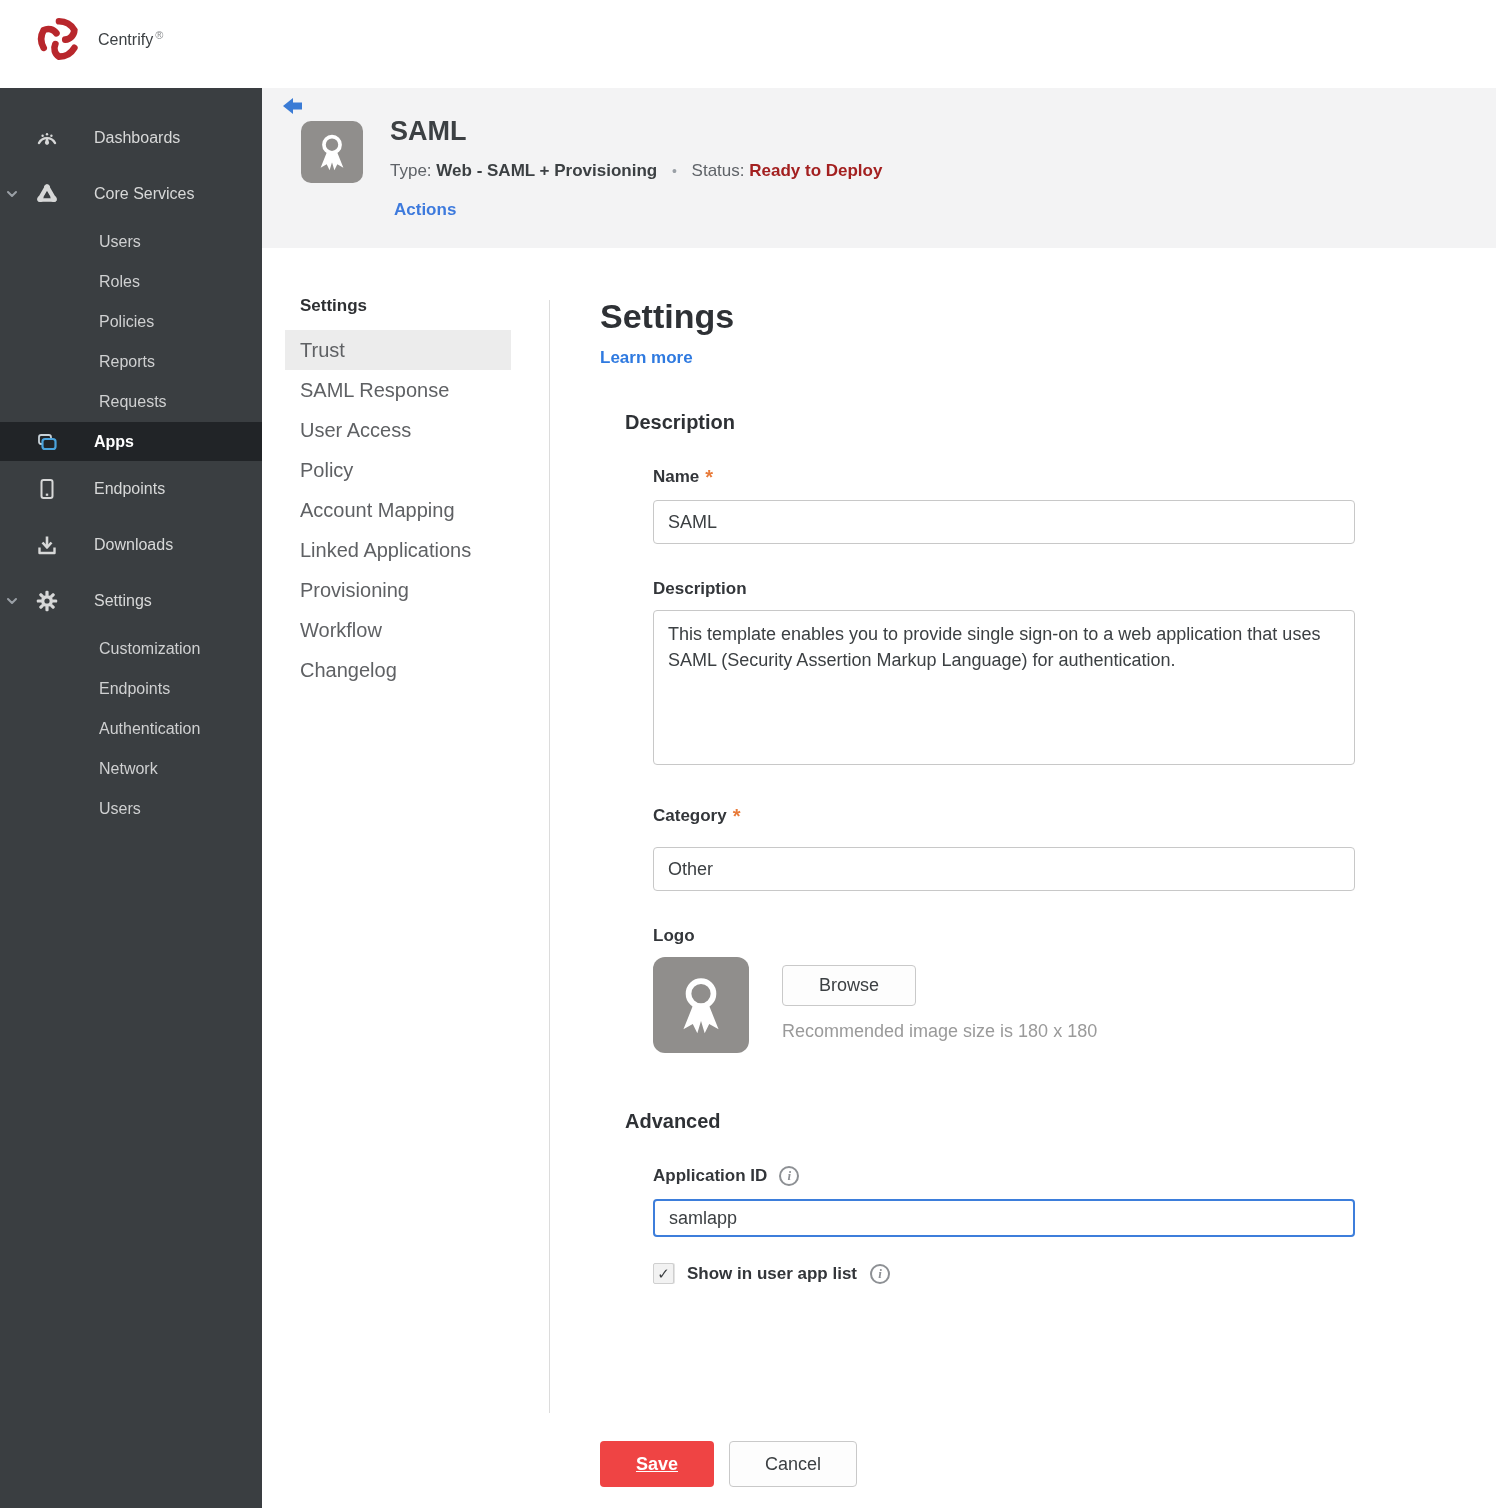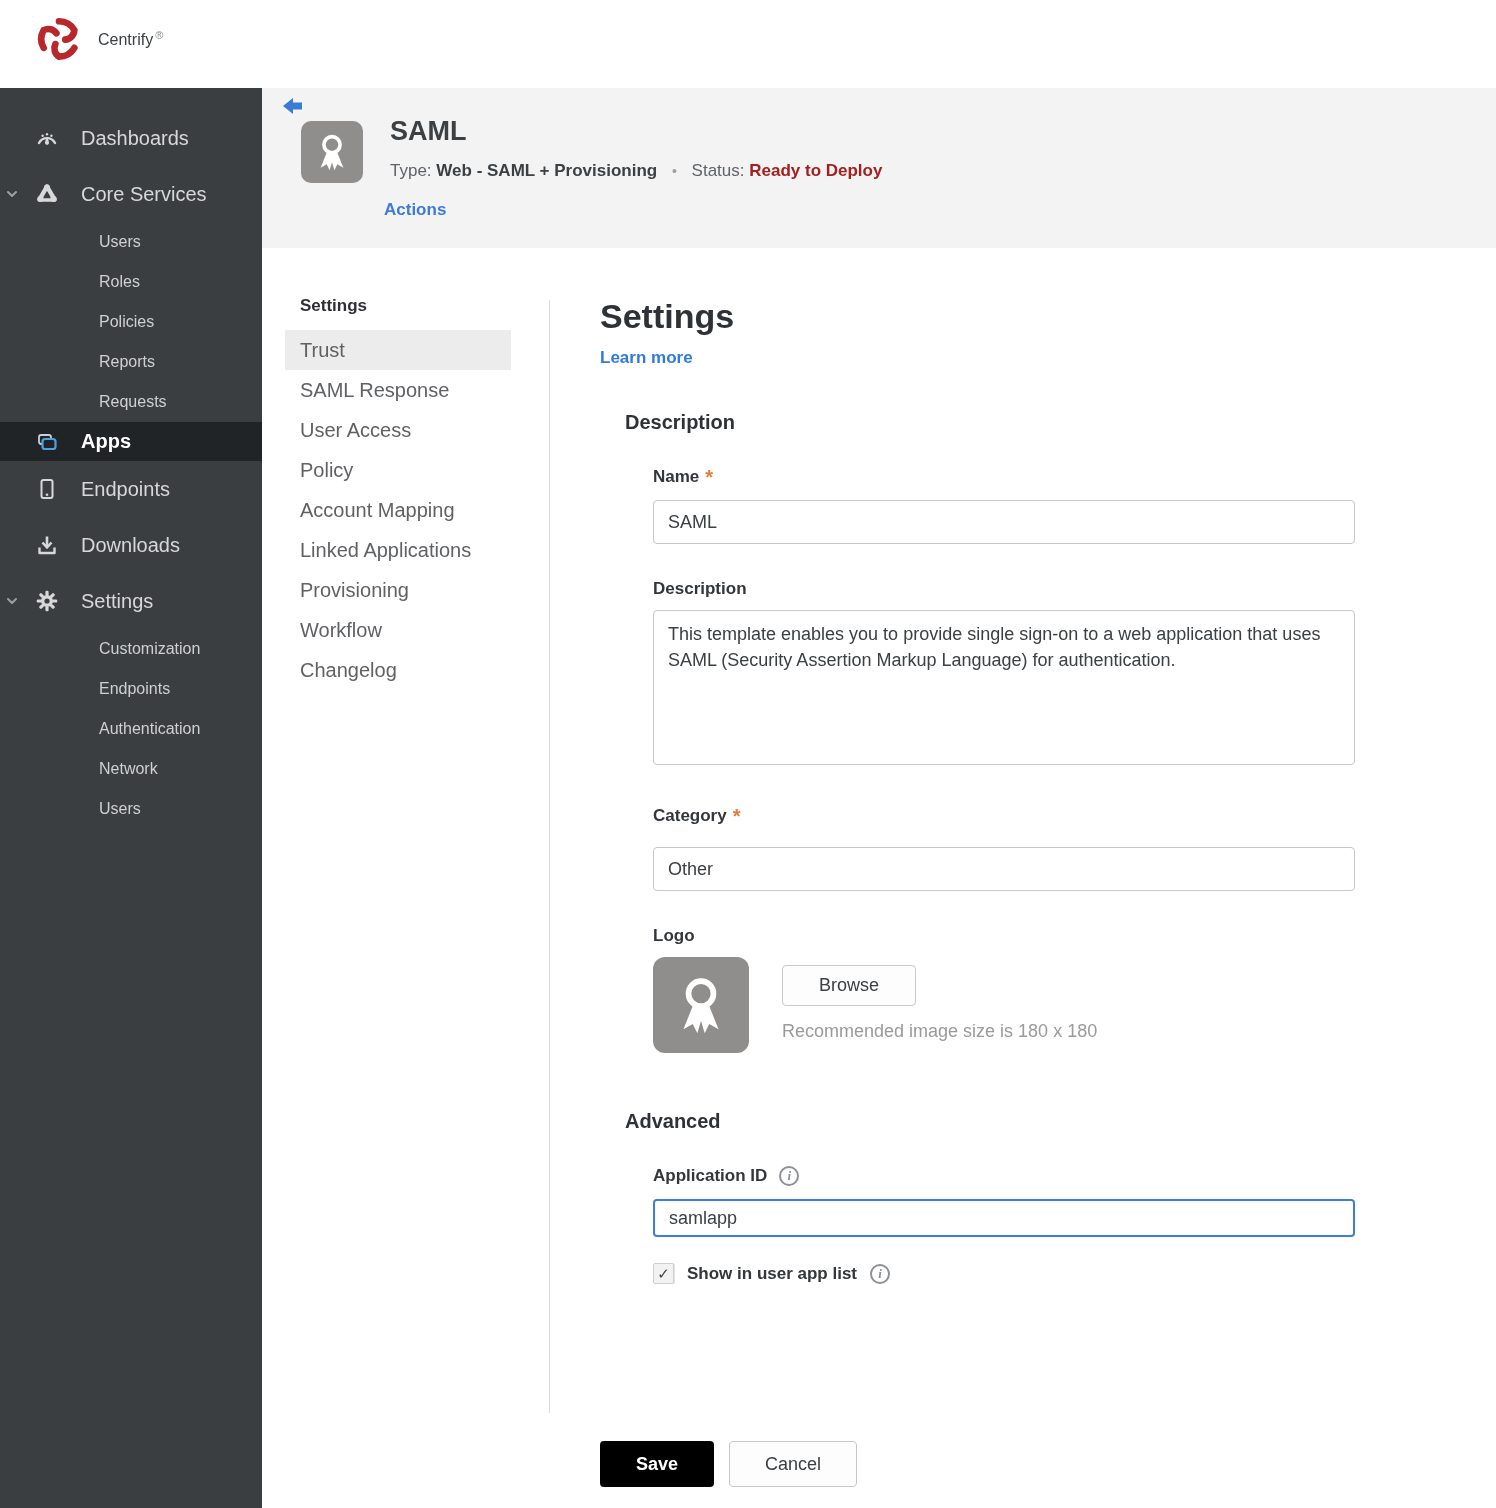--- a/index.html
+++ b/index.html
@@ -9,37 +9,37 @@
 
   
   .topbar { position:absolute; left:0; top:0; width:1496px; height:88px; background:#fff; }
   .brand { position:absolute; left:34px; top:14px; display:flex; align-items:center; gap:14px; }
   .brand-reg { font-size:11px; color:#8a8c8f; vertical-align:super; margin-left:2px; }
 
   
   .sidebar { position:absolute; left:0; top:88px; width:262px; height:1420px; background:#3a3e41; padding-top:22px; }
   .srow { position:relative; display:flex; align-items:center; height:56px; cursor:pointer; }
   .srow .sicon { position:absolute; left:35px; width:24px; height:24px; }
-  .srow .slabel { position:absolute; left:81px; font-size:20px; color:#d7d8d8; }
+  .srow .slabel { position:absolute; left:94px; font-size:16px; color:#d7d8d8; }
   .srow .schev { position:absolute; left:5px; width:14px; height:14px; }
   .ssub { display:flex; align-items:center; height:40px; cursor:pointer; }
   .ssub .slabel { position:absolute; left:99px; font-size:16px; color:#cfd0d1; }
   .srow.active { background:#212427; height:39px;padding-left:20px; }
   .srow.active .slabel { color:#ffffff; font-weight:bold; }
 
   
   .appband { position:absolute; left:262px; top:88px; width:1234px; height:160px; background:#f3f3f4; }
   .backbtn { position:absolute; left:19px; top:8px; width:24px; height:22px; cursor:pointer; }
   .appicon { position:absolute; left:39px; top:33px; width:62px; height:62px; background:#908e8c; border-radius:10px; display:flex; align-items:center; justify-content:center; }
   .apptitle { position:absolute; left:128px; top:28px; font-size:27px; font-weight:bold; color:#3c4043; }
   .appmeta { position:absolute; left:128px; top:73px; font-size:17px; color:#5f6368; }
   .appmeta b { color:#3c4043; }
   .appmeta .red { color:#a32020; font-weight:bold; }
   .appmeta .dot { color:#9aa0a6; margin:0 10px; font-size:14px; }
-  .actions { position:absolute; left:122px; top:112px; font-size:17px; font-weight:bold; color:#3d7add; cursor:pointer; display:flex; align-items:center; gap:8px; }
+  .actions { position:absolute; left:132px; top:112px; font-size:17px; font-weight:bold; color:#3d7add; cursor:pointer; display:flex; align-items:center; gap:8px; }
   .caret { width:0; height:0; border-left:8px solid transparent; border-right:8px solid transparent; border-top:10px solid #6e7control3; border-top-color:#71767b; margin-top:3px; }
 
   
   .subnav { position:absolute; left:285px; top:296px; width:226px; }
   .subnav-head { padding-left:15px; font-size:17px; font-weight:bold; color:#2e3033; height:34px; }
   .subnav-item { display:flex; align-items:center; height:40px; padding-left:15px; font-size:20px; color:#5f6164; cursor:pointer; border-radius:0; }
   .subnav-item.selected { background:#ececec; }
   .vdivider { position:absolute; left:549px; top:300px; width:1px; height:1113px; background:#dcdcdc; }
 
   
@@ -60,21 +60,21 @@
   .browse { width:134px; height:41px; background:#fdfdfd; border:1px solid #c9c9c9; border-radius:4px; font-size:18px; color:#3c4043; cursor:pointer; font-family:"Liberation Sans",sans-serif; margin-top:8px; }
   .hint { margin-top:15px; font-size:18px; color:#9a9a9a; }
   .ilabel-row { display:flex; gap:12px; }
   .info { width:20px; height:20px; border:2px solid #8d9094; border-radius:50%; color:#8d9094; font-size:13px; font-weight:bold; display:flex; align-items:center; justify-content:center; cursor:pointer; font-family:"Liberation Serif",serif; font-style:italic; }
   .chkrow { margin-top:26px; display:flex; align-items:center; gap:13px; }
   .chk { width:21px; height:21px; background:#f2f2f2; border:1px solid #cfcfcf; border-radius:2px; display:flex; align-items:center; justify-content:center; font-size:15px; color:#3d4043; cursor:pointer; box-shadow:1px 0 0 #e3e3e3; }
   .chklabel { font-size:17px; font-weight:bold; color:#33363a; }
 
   
   .btnrow { position:absolute; left:600px; top:1441px; display:flex; gap:15px; }
-  .btn-save { width:114px; height:46px; background:#000000; border:none; border-radius:4px; color:#fff; font-size:18px; font-weight:bold; cursor:pointer; font-family:"Liberation Sans",sans-serif; }
+  .btn-save { width:114px; height:46px; background:#ef4444; border:none; border-radius:4px; color:#fff; font-size:18px; font-weight:bold; cursor:pointer; font-family:"Liberation Sans",sans-serif;text-decoration:underline; }
   .btn-cancel { width:128px; height:46px; background:#fdfdfd; border:1px solid #c9c9c9; border-radius:4px; color:#3c4043; font-size:18px; cursor:pointer; font-family:"Liberation Sans",sans-serif; }
 </style>
 </head>
 <body>
 
 <div id="page">
 
   <div class="topbar">
     <div class="brand">
       <svg width="50" height="50" viewBox="0 0 48 48">

